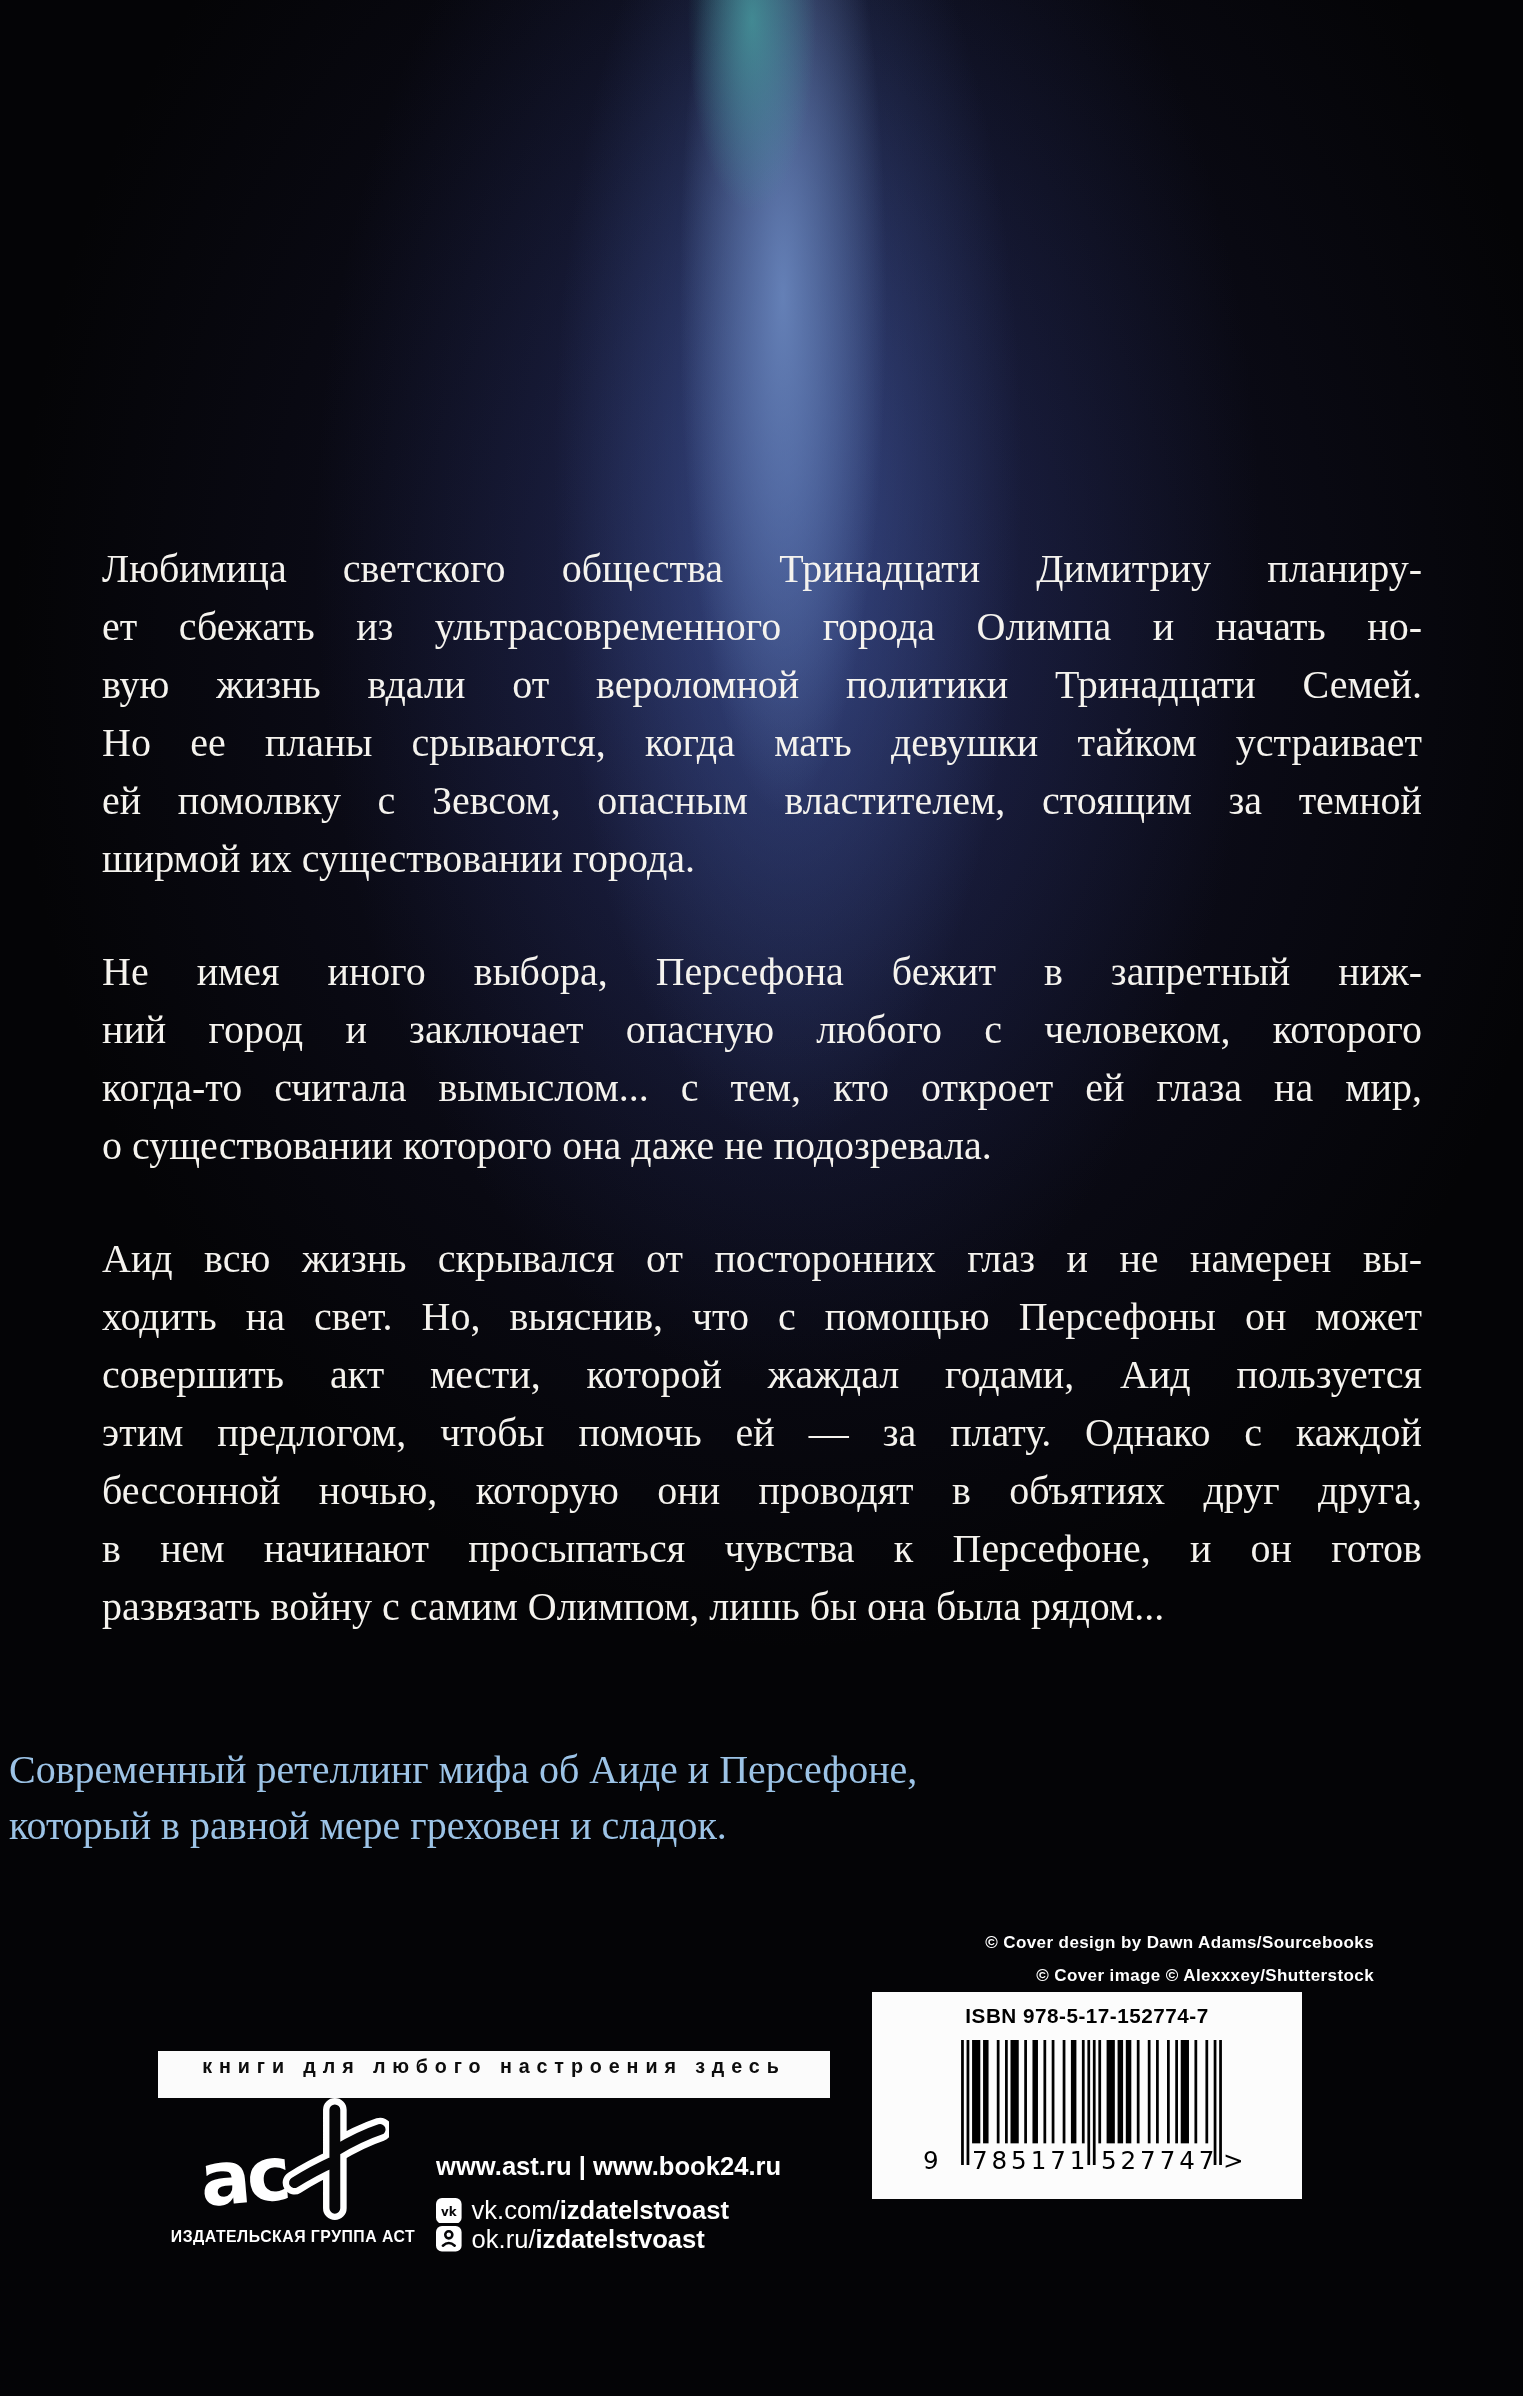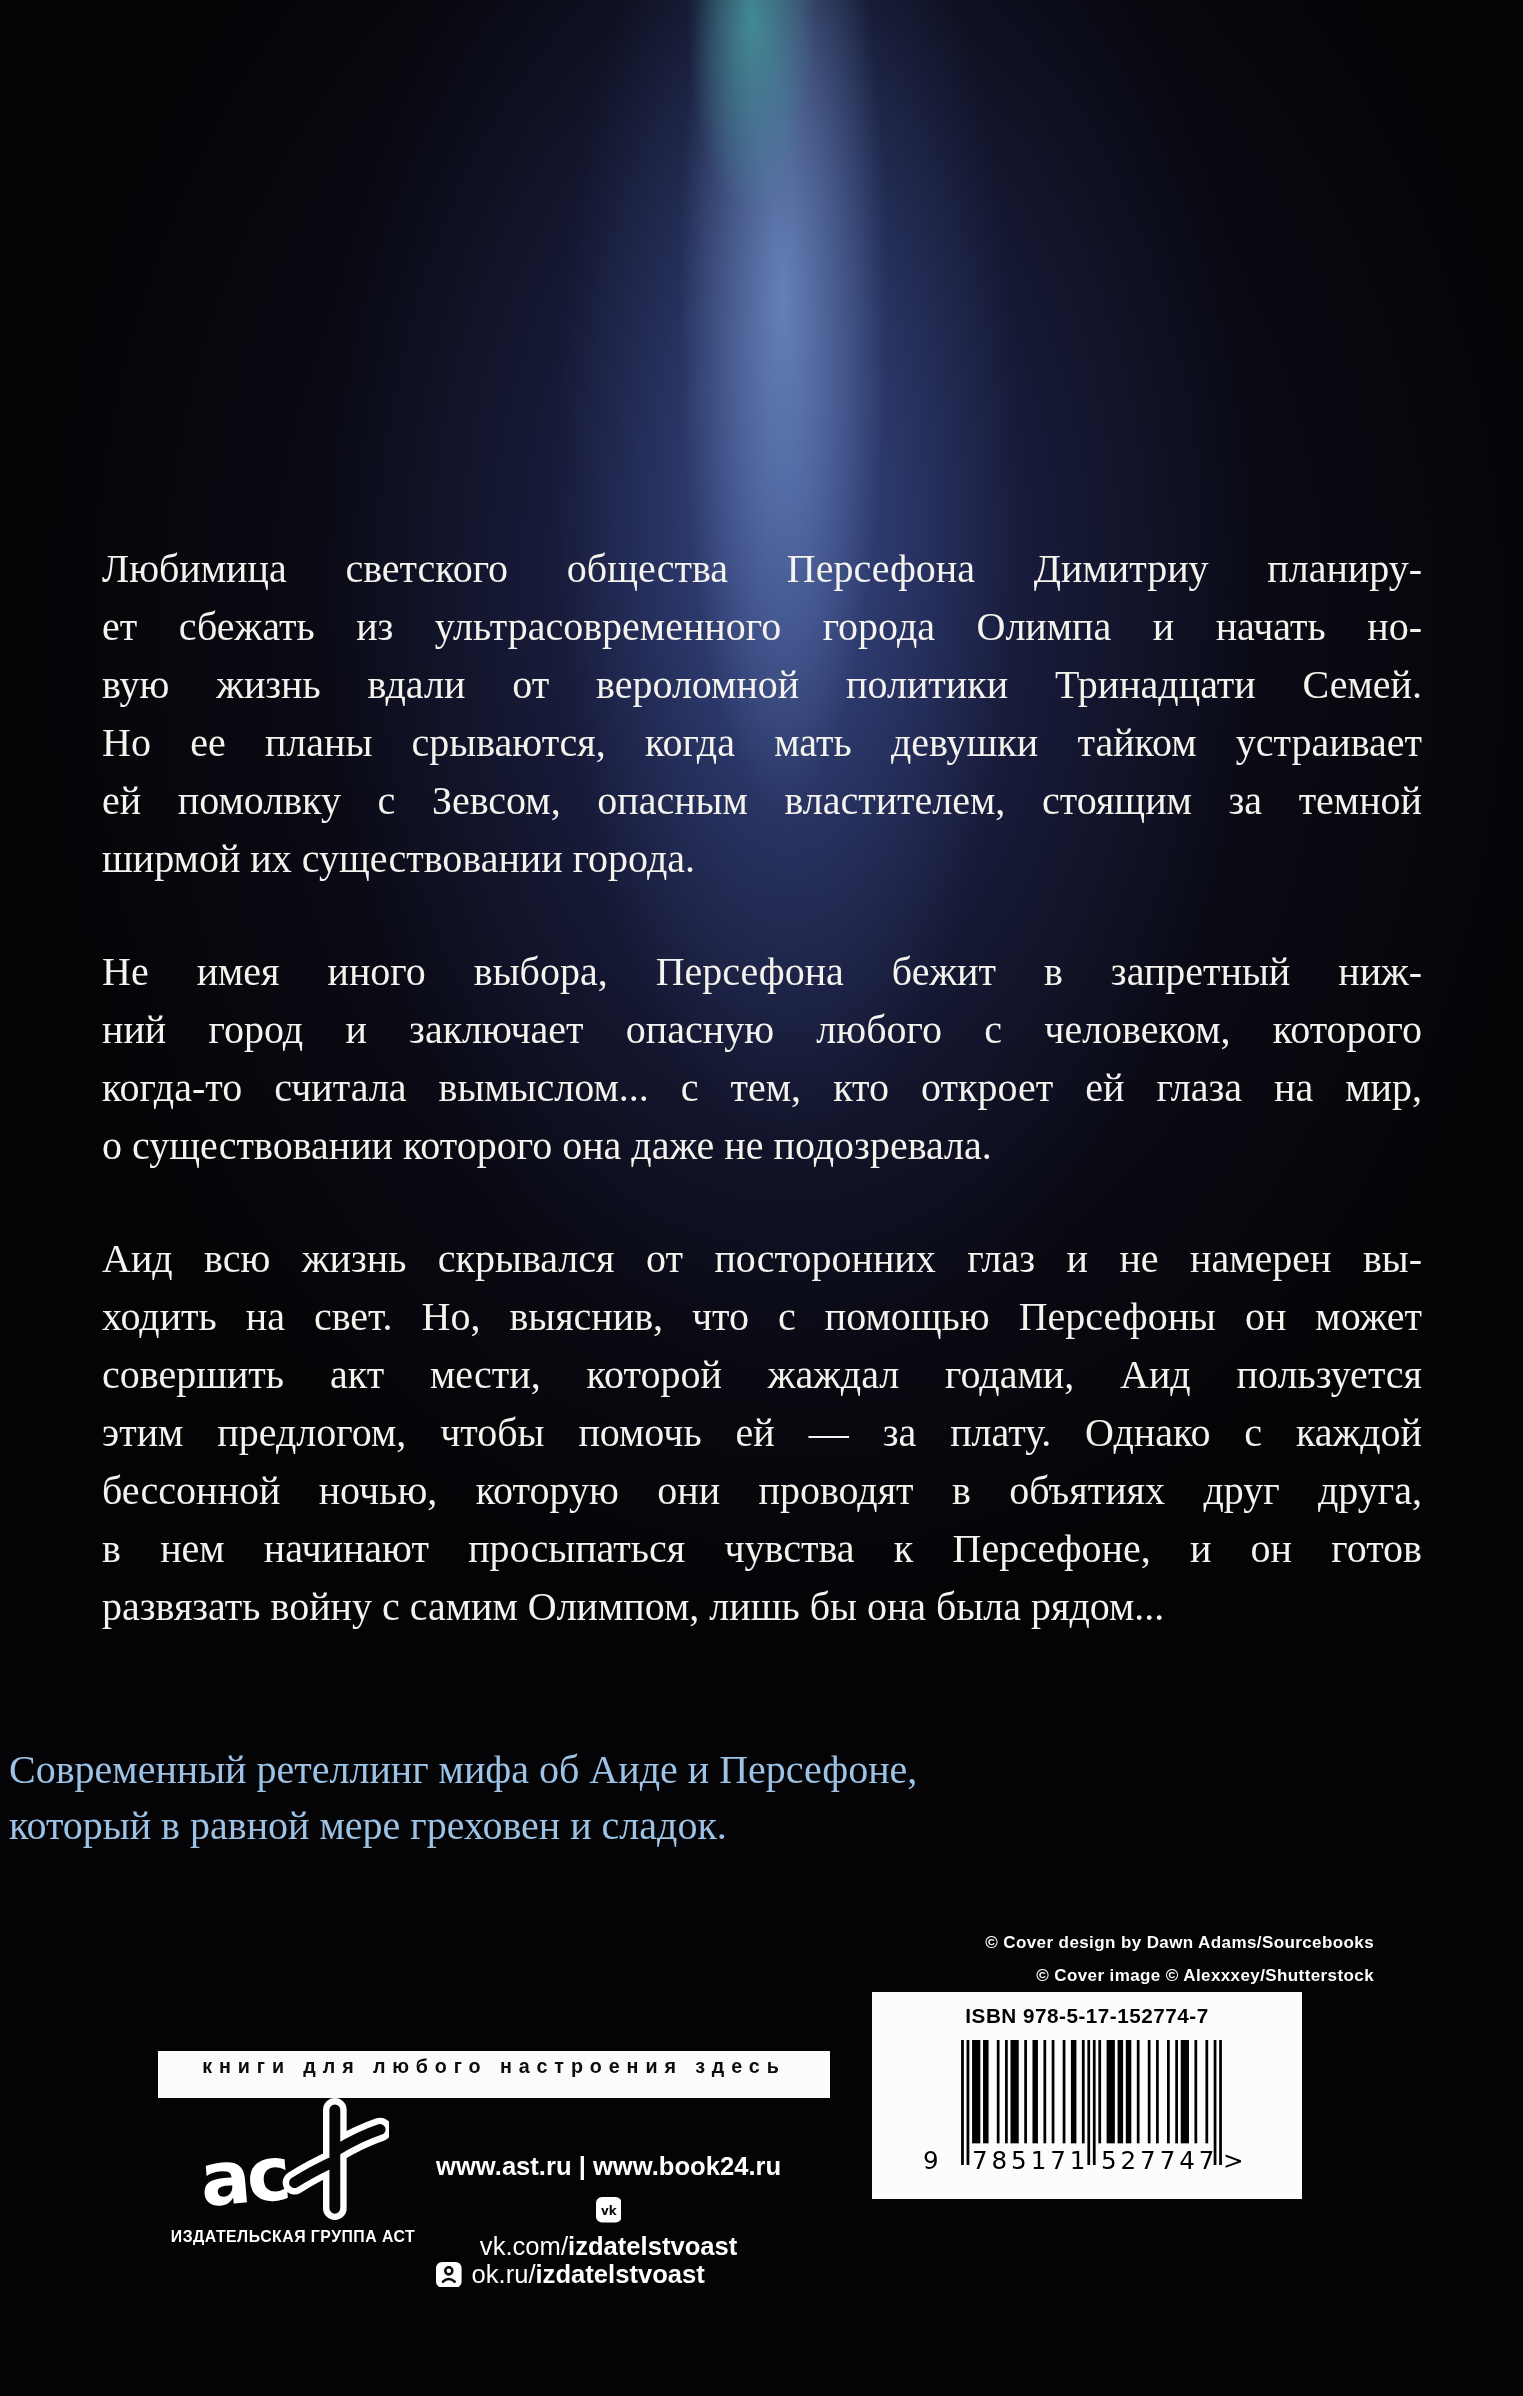--- a/index.html
+++ b/index.html
@@ -26,21 +26,21 @@
     font-family:"Liberation Sans", sans-serif;font-weight:bold;font-size:17px;line-height:32.5px;letter-spacing:0.4px;}
   .footer-bar{position:absolute;left:158px;top:2051px;width:672px;height:47px;background:#fbfbfb;
     color:#0d0d0d;font-family:"Liberation Sans", sans-serif;font-weight:bold;font-size:19.7px;
     letter-spacing:6.9px;text-align:center;line-height:31.5px;}
   .logo-svg{position:absolute;left:197px;top:2094px;}
   .logo-caption{position:absolute;left:145px;top:2228px;width:296px;text-align:center;color:#fff;
     font-family:"Liberation Sans", sans-serif;font-weight:bold;font-size:15.8px;letter-spacing:0.5px;}
   .links{position:absolute;left:436px;top:2153px;color:#fff;font-family:"Liberation Sans", sans-serif;}
   .sites{font-weight:bold;font-size:25.6px;line-height:27.6px;}
   .link-row{display:flex;align-items:center;gap:9.9px;font-size:25.6px;line-height:26.6px;margin-top:0;}
-  .link-row.vk{margin-top:16.7px;flex-direction:column;}
+  .link-row.vk{margin-top:16.7px;}
   .link-row.ok{margin-top:2px;}
   .link-row .bold{font-weight:bold;}
   .soc-icon{width:25.6px;height:25.6px;flex:0 0 auto;}
   .barcode-box{position:absolute;left:872px;top:1992px;width:430px;height:207px;background:#fcfcfc;color:#000;}
   .isbn{position:absolute;top:11.8px;left:0;width:100%;text-align:center;
     font-family:"Liberation Sans", sans-serif;font-weight:bold;font-size:20.7px;letter-spacing:0.5px;}
   .bars{position:absolute;left:89px;top:48px;}
   .bdigit{position:absolute;top:154px;font-family:"DejaVu Sans", sans-serif;font-size:24.6px;color:#000;}
   .d9{left:51px;}
   .dg1{left:100px;letter-spacing:3.9px;}
@@ -48,21 +48,21 @@
   .darrow{left:351px;}
 </style>
 </head>
 <body>
 
 <div class="page">
 
 
   <div class="synopsis">
     <div class="para">
-      <div class="jline">Любимица светского общества Персефона Димитриу планиру-</div>
+      <div class="jline">Любимица светского общества Тринадцати Димитриу планиру-</div>
       <div class="jline">ет сбежать из ультрасовременного города Олимпа и начать но-</div>
       <div class="jline">вую жизнь вдали от вероломной политики Тринадцати Семей.</div>
       <div class="jline">Но ее планы срываются, когда мать девушки тайком устраивает</div>
       <div class="jline">ей помолвку с Зевсом, опасным властителем, стоящим за темной</div>
       <div class="jline jlast">ширмой их существовании города.</div>
     </div>
     <div class="para">
       <div class="jline">Не имея иного выбора, Персефона бежит в запретный ниж-</div>
       <div class="jline">ний город и заключает опасную любого с человеком, которого</div>
       <div class="jline">когда-то считала вымыслом... с тем, кто откроет ей глаза на мир,</div>

